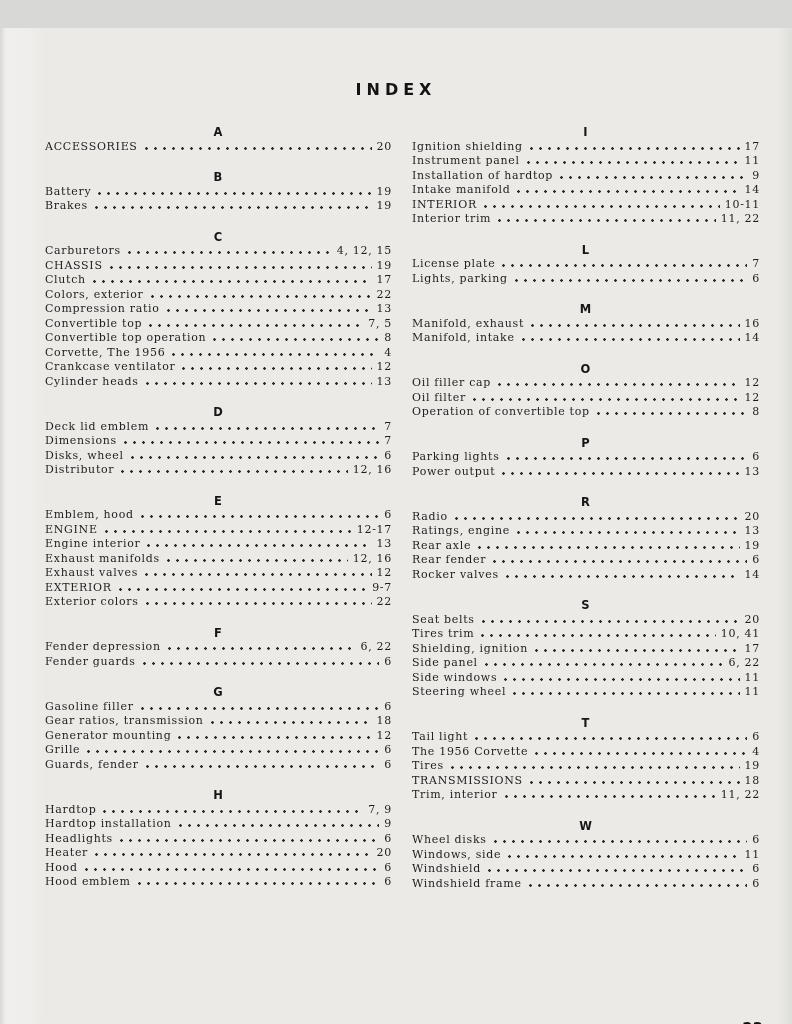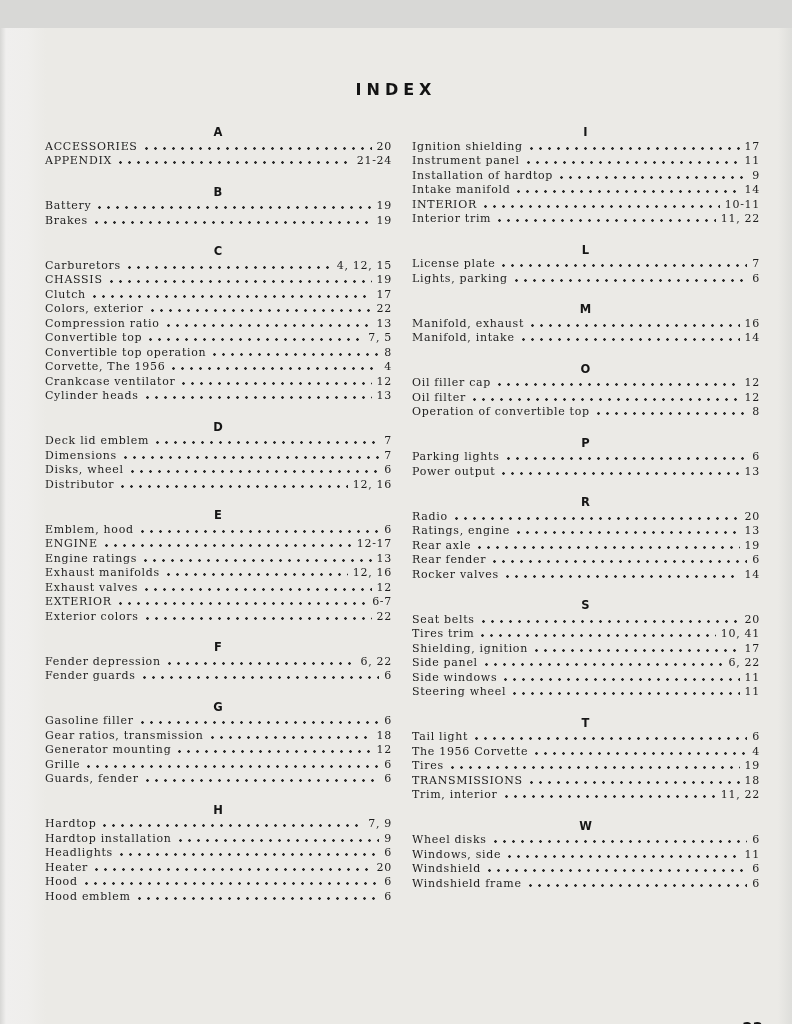--- a/index.html
+++ b/index.html
@@ -97,25 +97,20 @@
   <div class="title">INDEX</div>
   <div class="columns">
     <div class="col">
         <div class="section">
           <div class="section-letter">A</div>
           <div class="entry">
             <span class="entry-label">ACCESSORIES</span>
             <span class="leader"></span>
             <span class="entry-page">20</span>
           </div>
-          <div class="entry">
-            <span class="entry-label">APPENDIX</span>
-            <span class="leader"></span>
-            <span class="entry-page">21-24</span>
-          </div>
         </div>
         <div class="section">
           <div class="section-letter">B</div>
           <div class="entry">
             <span class="entry-label">Battery</span>
             <span class="leader"></span>
             <span class="entry-page">19</span>
           </div>
           <div class="entry">
             <span class="entry-label">Brakes</span>
@@ -205,38 +200,38 @@
             <span class="entry-label">Emblem, hood</span>
             <span class="leader"></span>
             <span class="entry-page">6</span>
           </div>
           <div class="entry">
             <span class="entry-label">ENGINE</span>
             <span class="leader"></span>
             <span class="entry-page">12-17</span>
           </div>
           <div class="entry">
-            <span class="entry-label">Engine ratings</span>
+            <span class="entry-label">Engine interior</span>
             <span class="leader"></span>
             <span class="entry-page">13</span>
           </div>
           <div class="entry">
             <span class="entry-label">Exhaust manifolds</span>
             <span class="leader"></span>
             <span class="entry-page">12, 16</span>
           </div>
           <div class="entry">
             <span class="entry-label">Exhaust valves</span>
             <span class="leader"></span>
             <span class="entry-page">12</span>
           </div>
           <div class="entry">
             <span class="entry-label">EXTERIOR</span>
             <span class="leader"></span>
-            <span class="entry-page">6-7</span>
+            <span class="entry-page">9-7</span>
           </div>
           <div class="entry">
             <span class="entry-label">Exterior colors</span>
             <span class="leader"></span>
             <span class="entry-page">22</span>
           </div>
         </div>
         <div class="section">
           <div class="section-letter">F</div>
           <div class="entry">

